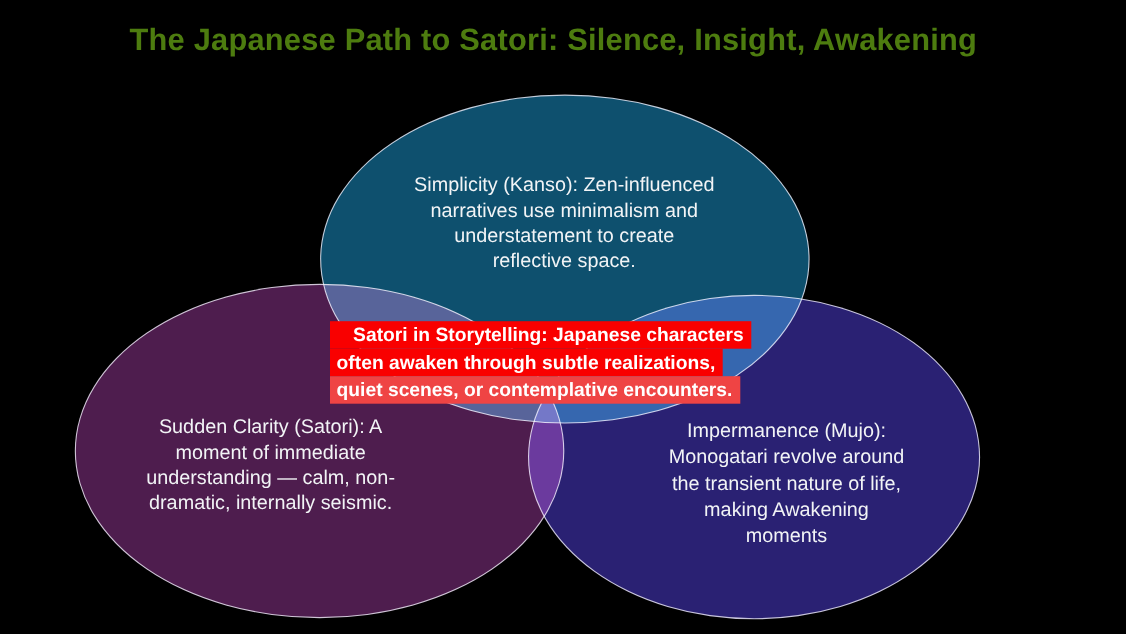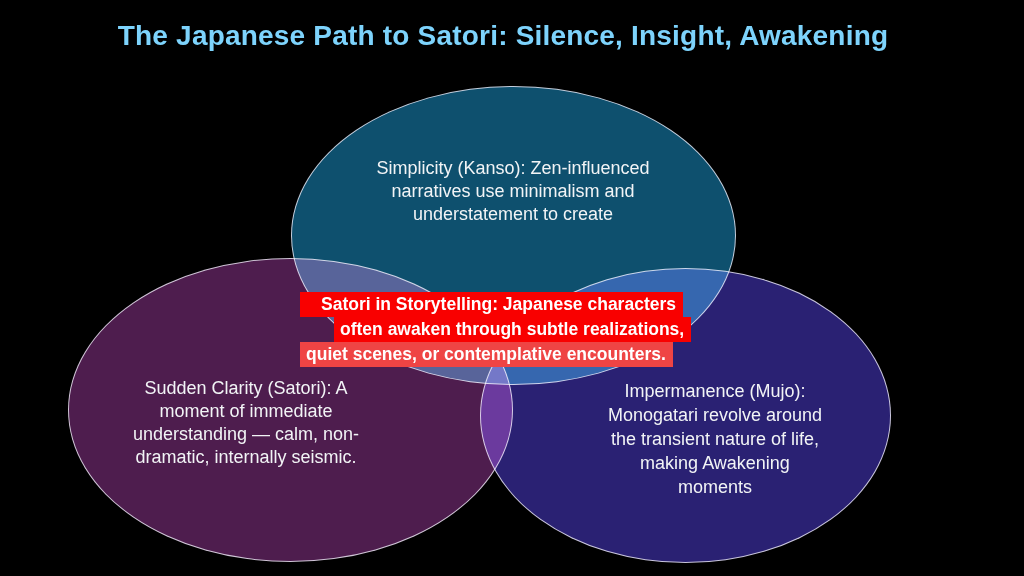--- a/index.html
+++ b/index.html
@@ -18,21 +18,21 @@
   }
   .slide-title {
     position: absolute;
     top: 20px;
     left: 0;
     right: 18px;
     text-align: center;
     font-size: 28px;
     font-weight: 600;
     letter-spacing: 0.2px;
-    color: #7dd3fc;
+    color: #4d7c0f;
   }
   .ellipse {
     position: absolute;
     border-radius: 50%;
     mix-blend-mode: screen;
     border: 1.5px solid rgba(236, 233, 244, 0.82);
     box-sizing: border-box;
   }
   .ellipse-kanso  { left: 291px; top:  86px; width: 445px; height: 299px; }
   .ellipse-satori { left:  68px; top: 258px; width: 445px; height: 304px; }
@@ -75,36 +75,37 @@
   <div class="slide-title">The Japanese Path to Satori: Silence, Insight, Awakening</div>
 
   <div class="ellipse ellipse-kanso" style="background-color: rgb(14, 80, 110);"></div>
   <div class="ellipse ellipse-satori" style="background-color: rgb(78, 29, 78);"></div>
   <div class="ellipse ellipse-mujo" style="background-color: rgb(42, 33, 115);"></div>
 
   <div class="vtext vtext-kanso">
     <div>Simplicity (Kanso): Zen-influenced</div>
     <div>narratives use minimalism and</div>
     <div>understatement to create</div>
+    <div>reflective space.</div>
   </div>
 
   <div class="vtext vtext-satori">
     <div>Sudden Clarity (Satori): A</div>
     <div>moment of immediate</div>
     <div>understanding — calm, non-</div>
     <div>dramatic, internally seismic.</div>
   </div>
 
   <div class="vtext vtext-mujo">
     <div>Impermanence (Mujo):</div>
     <div>Monogatari revolve around</div>
     <div>the transient nature of life,</div>
     <div>making Awakening</div>
     <div>moments</div>
   </div>
 
   <div class="callout">
     <div class="callout-line" style="background-color: rgb(249, 0, 0); padding-left: 21px;">Satori in Storytelling: Japanese characters</div>
-    <div class="callout-line" style="background-color: rgb(249, 0, 0); margin-left: 34px;">often awaken through subtle realizations,</div>
+    <div class="callout-line" style="background-color: rgb(249, 0, 0);">often awaken through subtle realizations,</div>
     <div class="callout-line" style="background-color: #ef4444;">quiet scenes, or contemplative encounters.</div>
   </div>
 
 </div>
 
 </body></html>

